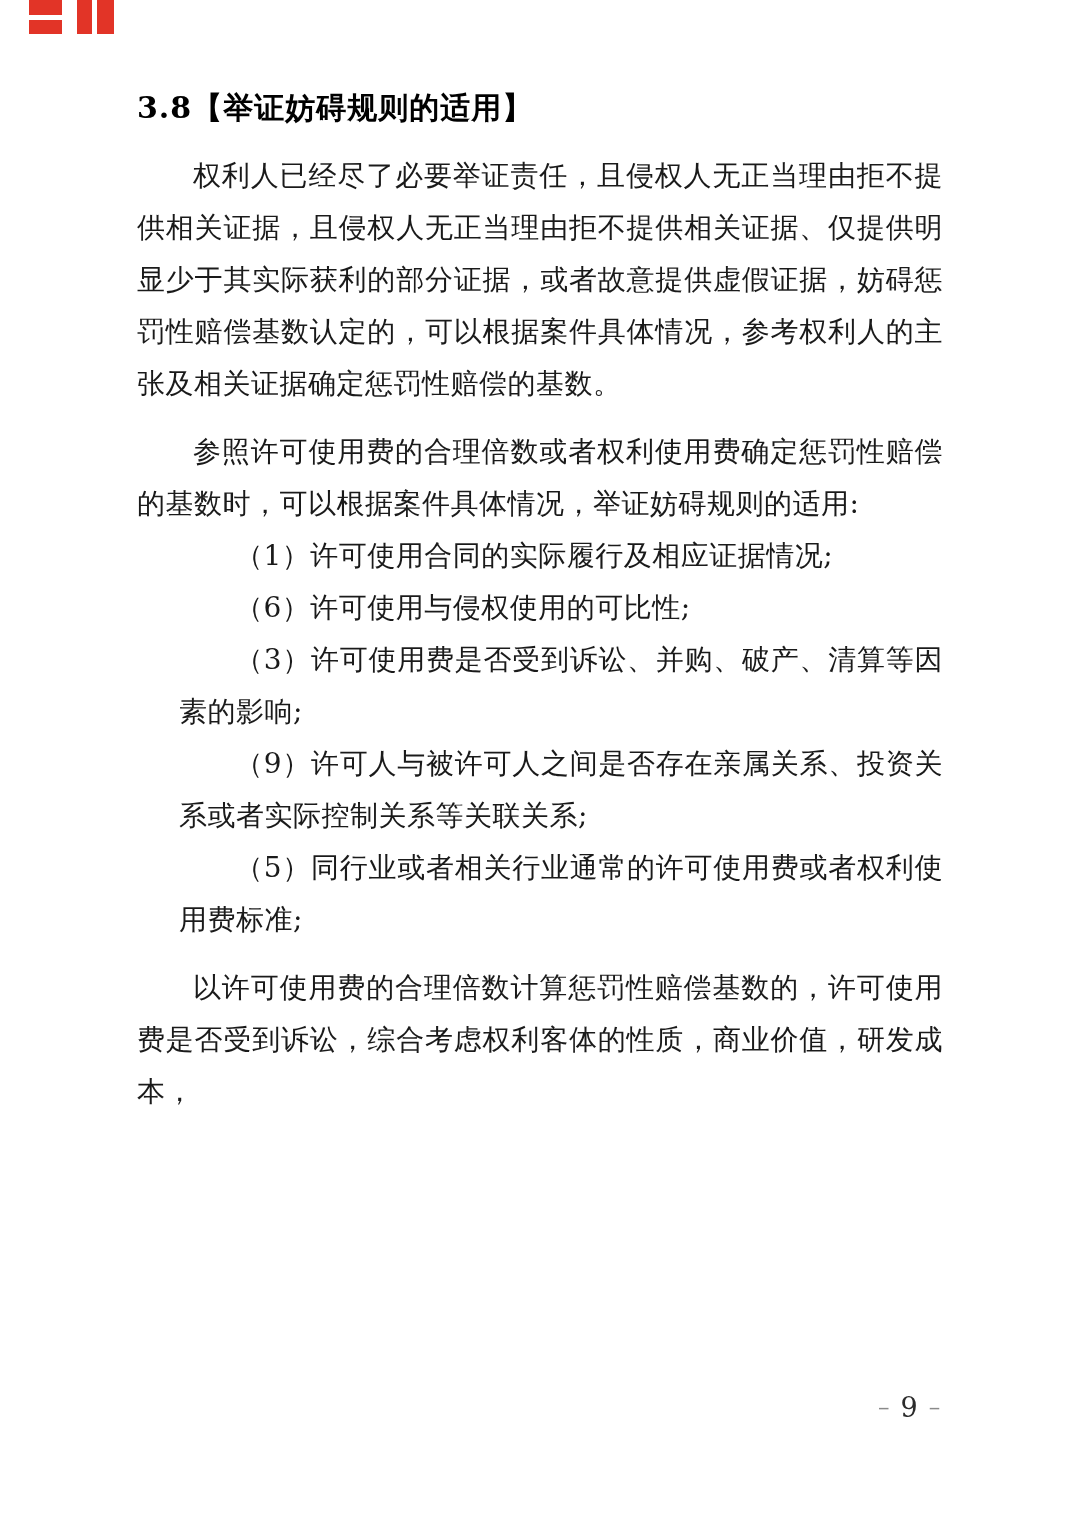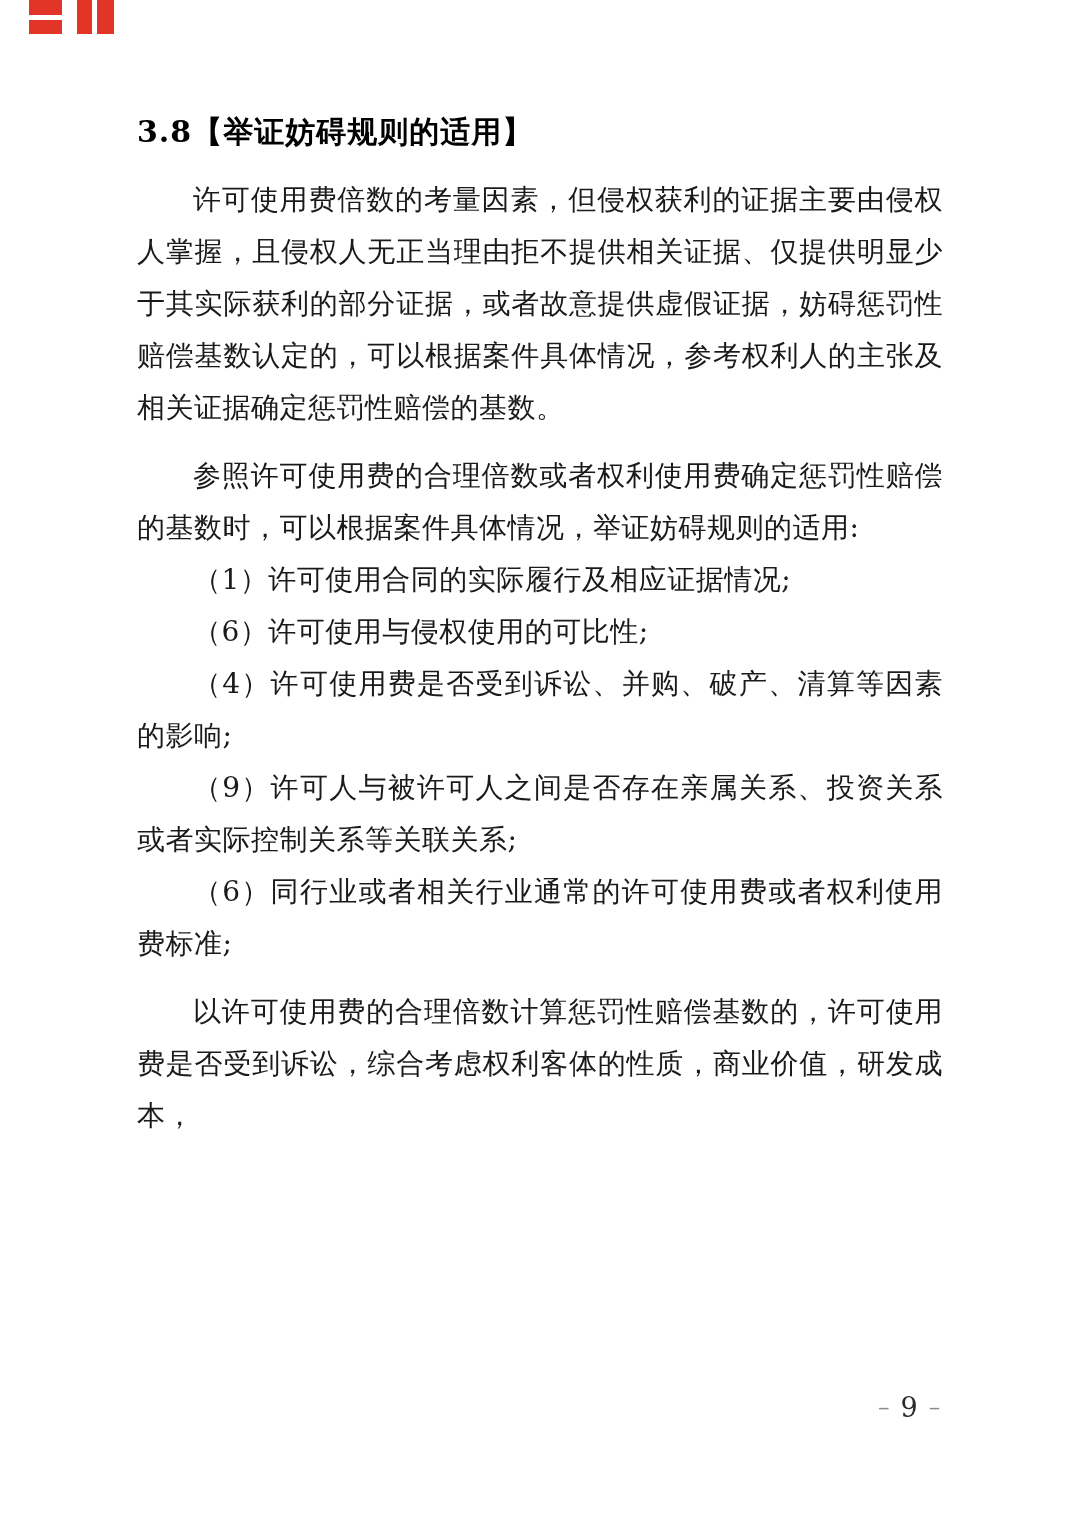--- a/index.html
+++ b/index.html
@@ -24,21 +24,21 @@
     left:77px;width:37px;
     background-image:
       linear-gradient(90deg, transparent 0 40%, #ffffff 40% 54%, transparent 54% 100%),
       linear-gradient(#e23427,#e23427);
   }
 
   .content{
     position:absolute;
     left:137px;top:0;
     width:806px;
-    padding-top:106px;
+    padding-top:82px;
   }
   .sec-h{
     font-size:30px;
     font-weight:bold;
     color:#000000;
     line-height:52px;
     margin:24px 0 0 0;
     letter-spacing:1px;
     white-space:nowrap;
   }
@@ -46,21 +46,21 @@
   .body-p{
     font-size:28px;
     color:#1a1a1a;
     line-height:52px;
     margin:16px 0 0 0;
     text-align:justify;
     text-justify:inter-character;
     text-indent:2em;
     letter-spacing:0.5px;
   }
-  .body-p.item{margin-top:0;}
+  .body-p.item{margin-top:0;margin-left:42px;}
 
   .footer{
     position:absolute;
     top:1392px;left:878px;
     display:flex;align-items:center;gap:11px;
     font-size:27px;color:#2b2b2b;
   }
   .footer .dash{color:#8a8a8a;font-size:23px;line-height:27px;}
 </style>
 </head>
@@ -68,30 +68,30 @@
 
 <div class="page">
 
   <div class="red-frag f1"></div>
   <div class="red-frag f2"></div>
 
   <main class="content">
 
     <section>
       <h2 class="sec-h">3.8【举证妨碍规则的适用】</h2>
-      <p class="body-p">许可使用费倍数的考量因素，但侵权获利的证据主要由侵权人掌握，且侵权人无正当理由拒不提供相关证据、仅提供明显少于其实际获利的部分证据，或者故意提供虚假证据，妨碍惩罚性赔偿基数认定的，可以根据案件具体情况，参考权利人的主张及相关证据确定惩罚性赔偿的基数。</p>
+      <p class="body-p">权利人已经尽了必要举证责任，且侵权人无正当理由拒不提供相关证据，且侵权人无正当理由拒不提供相关证据、仅提供明显少于其实际获利的部分证据，或者故意提供虚假证据，妨碍惩罚性赔偿基数认定的，可以根据案件具体情况，参考权利人的主张及相关证据确定惩罚性赔偿的基数。</p>
     </section>
 
     <section>
       <p class="body-p">参照许可使用费的合理倍数或者权利使用费确定惩罚性赔偿的基数时，可以根据案件具体情况，举证妨碍规则的适用:</p>
       <p class="body-p item">（1）许可使用合同的实际履行及相应证据情况;</p>
       <p class="body-p item">（6）许可使用与侵权使用的可比性;</p>
-      <p class="body-p item">（4）许可使用费是否受到诉讼、并购、破产、清算等因素的影响;</p>
+      <p class="body-p item">（3）许可使用费是否受到诉讼、并购、破产、清算等因素的影响;</p>
       <p class="body-p item">（9）许可人与被许可人之间是否存在亲属关系、投资关系或者实际控制关系等关联关系;</p>
-      <p class="body-p item">（6）同行业或者相关行业通常的许可使用费或者权利使用费标准;</p>
+      <p class="body-p item">（5）同行业或者相关行业通常的许可使用费或者权利使用费标准;</p>
     </section>
 
     <section>
       <p class="body-p">以许可使用费的合理倍数计算惩罚性赔偿基数的，许可使用费是否受到诉讼，综合考虑权利客体的性质，商业价值，研发成本，</p>
     </section>
 
   </main>
 
   <div class="footer">
     <span class="dash">–</span>

